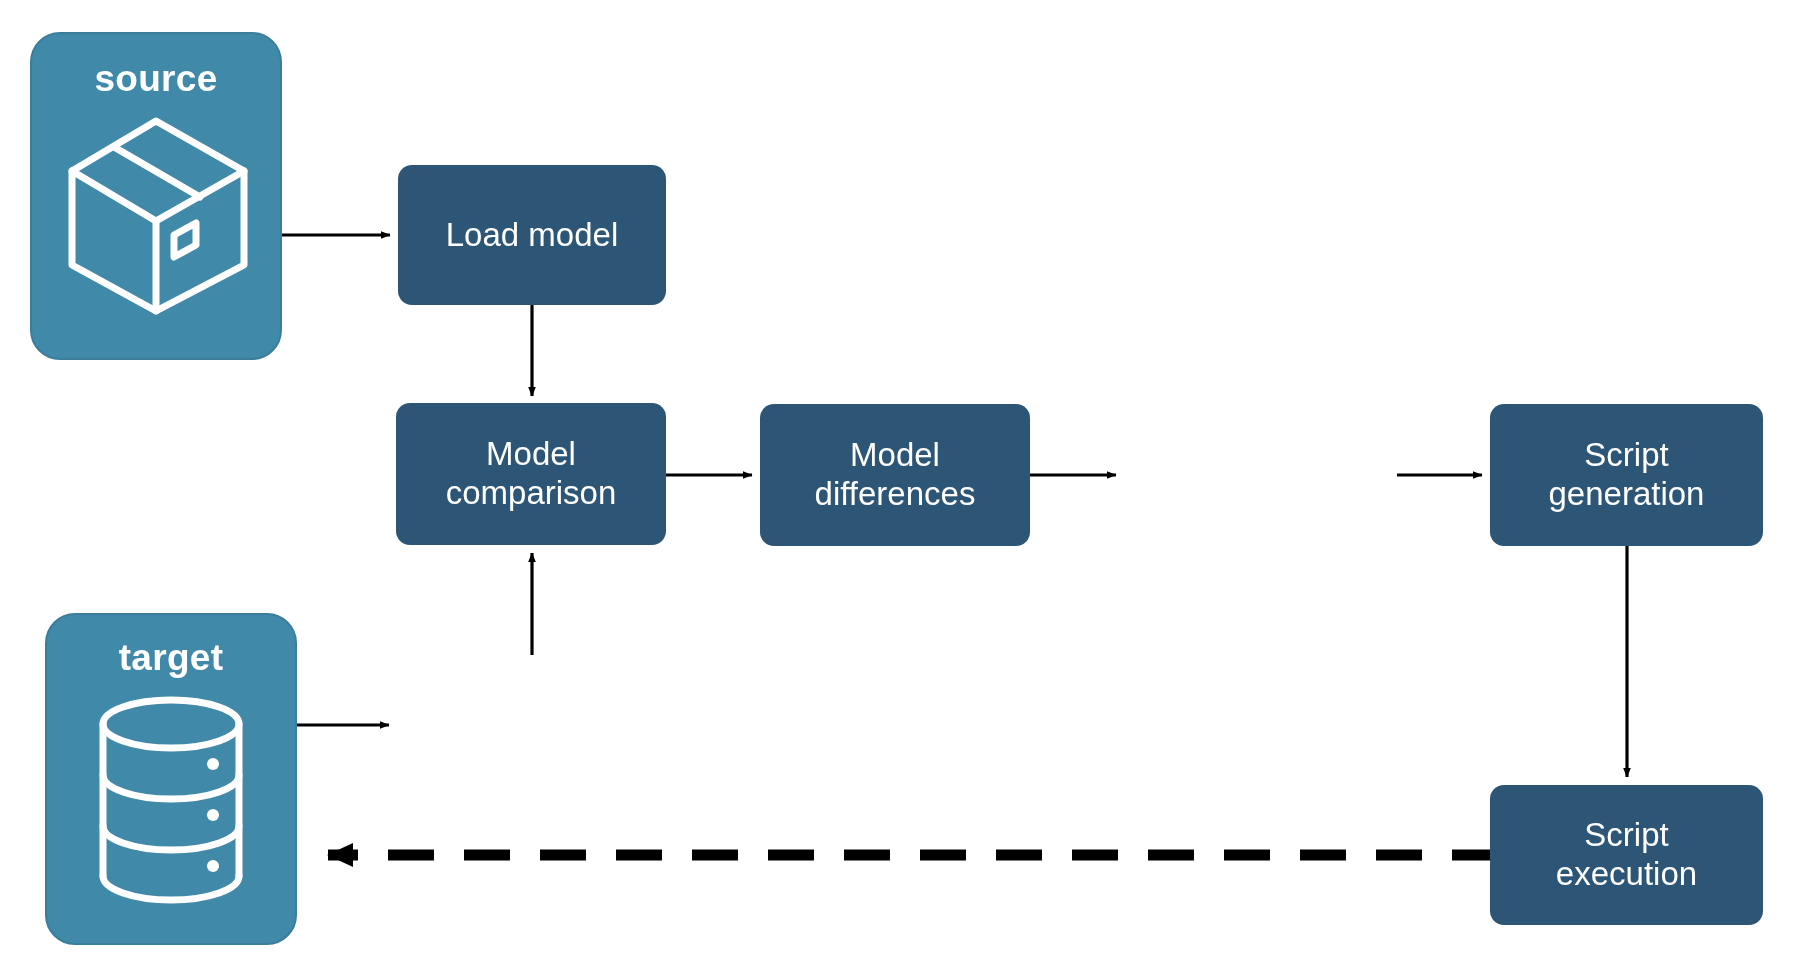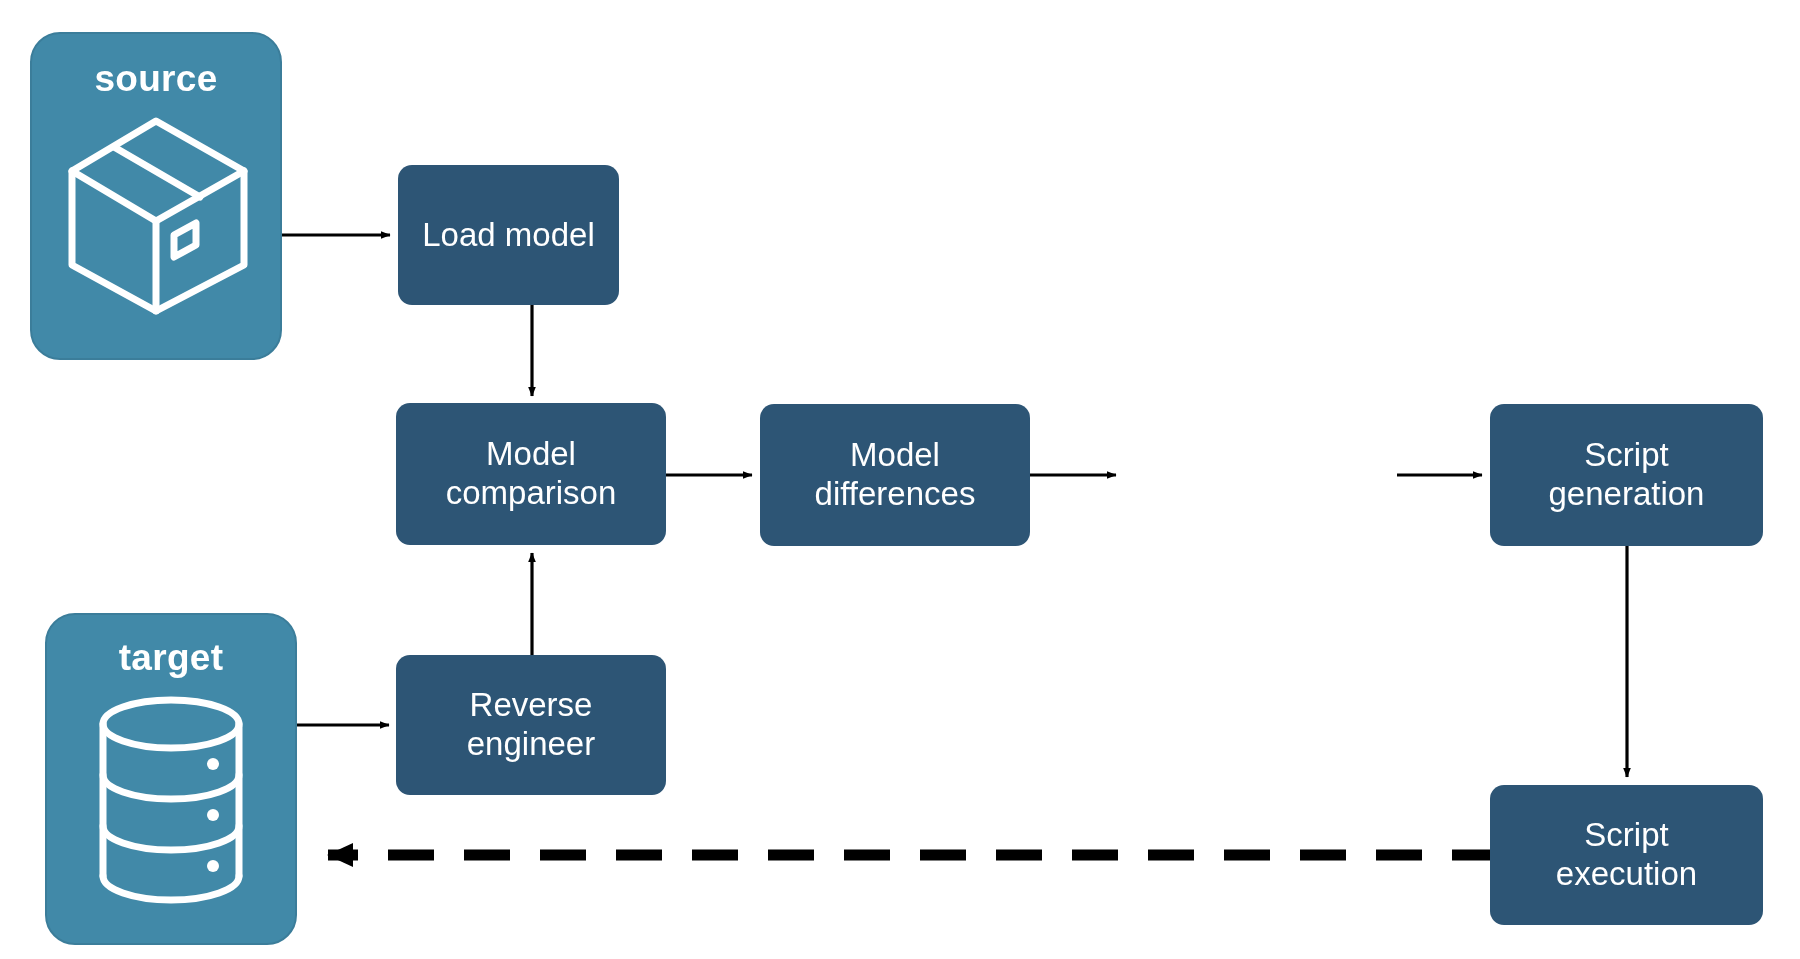--- a/index.html
+++ b/index.html
@@ -143,43 +143,39 @@
         <path d="M10 56 L94 106 L182 56"></path>
         <path d="M94 106 L94 196"></path>
 
         <path d="M52 32 L138 82"></path>
 
         <path d="M112 120 L134 108 L134 130 L112 142 Z"></path>
       </svg>
     </span>
   </div>
 
-  <div class="node" style="left:398px; top:165px; width:221px; height:140px;">
+  <div class="node" style="left:398px; top:165px; width:268px; height:140px;">
     <span class="node-label">Load model</span>
   </div>
 
   <div class="node" style="left:396px; top:403px; width:270px; height:142px;">
     <span class="node-label">Model
 comparison</span>
   </div>
 
   <div class="node" style="left:760px; top:404px; width:270px; height:142px;">
     <span class="node-label">Model
 differences</span>
   </div>
 
 
   <div class="node" style="left:1490px; top:404px; width:273px; height:142px;">
     <span class="node-label">Script
 generation</span>
   </div>
 
-  <div class="node" style="left:396px; top:655px; width:270px; height:140px;">
-    <span class="node-label">Reverse
-engineer</span>
-  </div>
 
   <div class="node" style="left:1490px; top:785px; width:273px; height:140px;">
     <span class="node-label">Script
 execution</span>
   </div>
 
 </div>
 
 </body></html>

